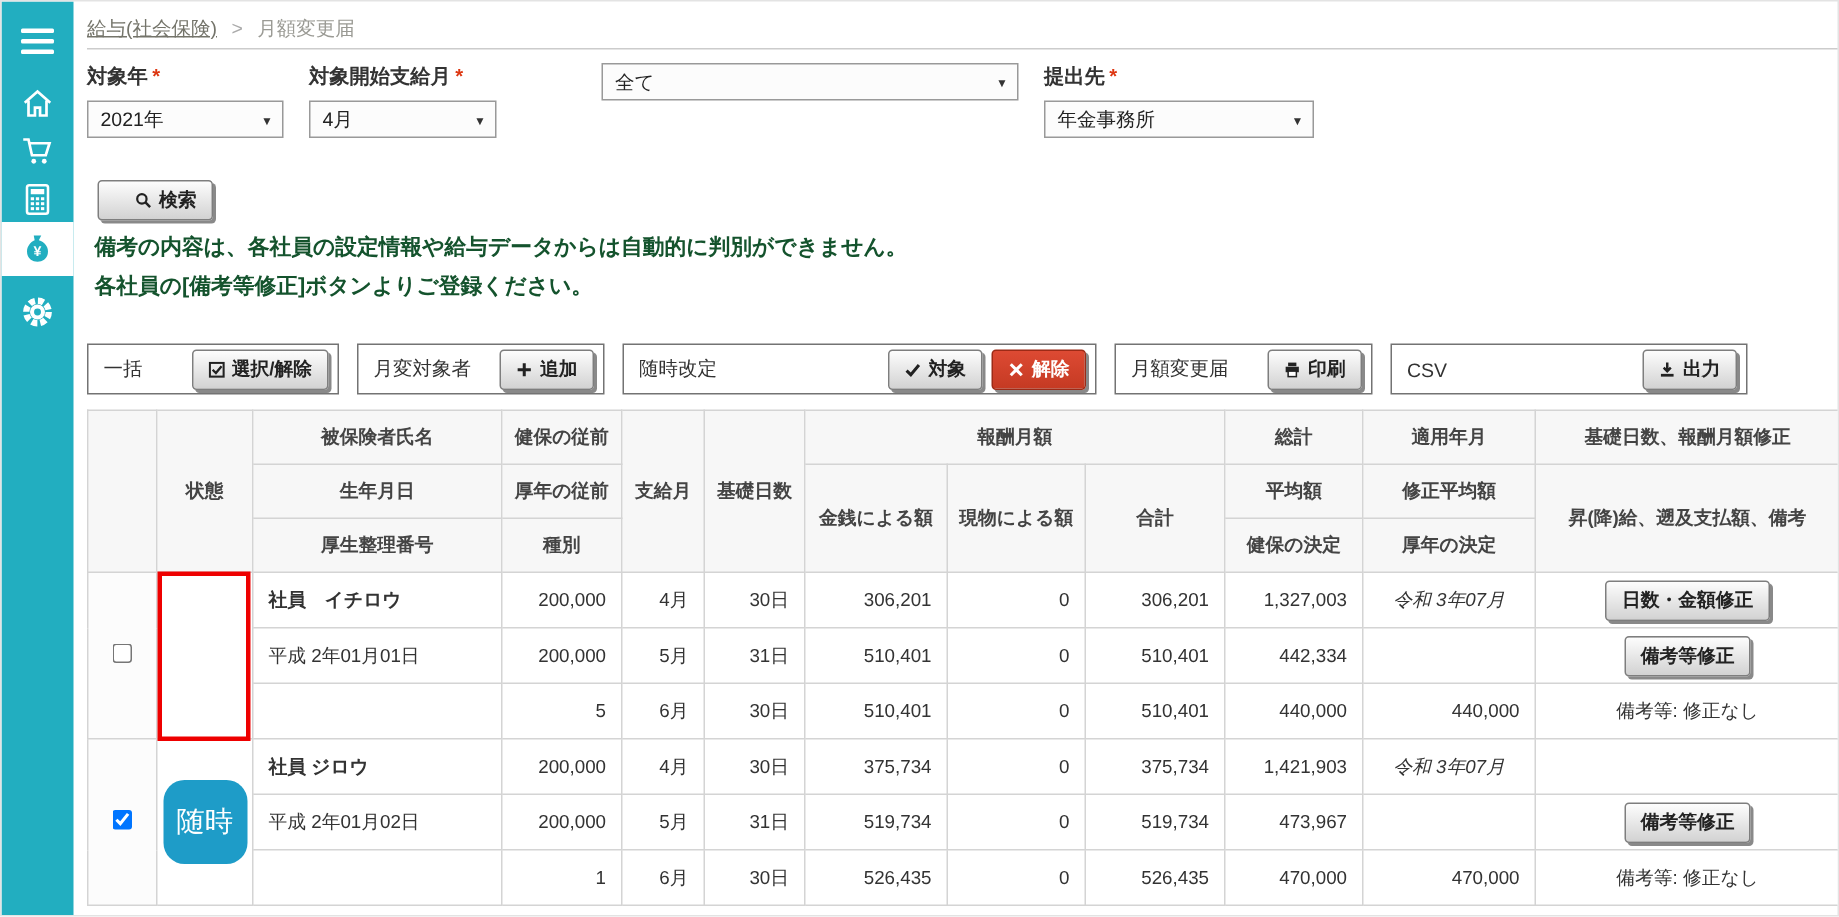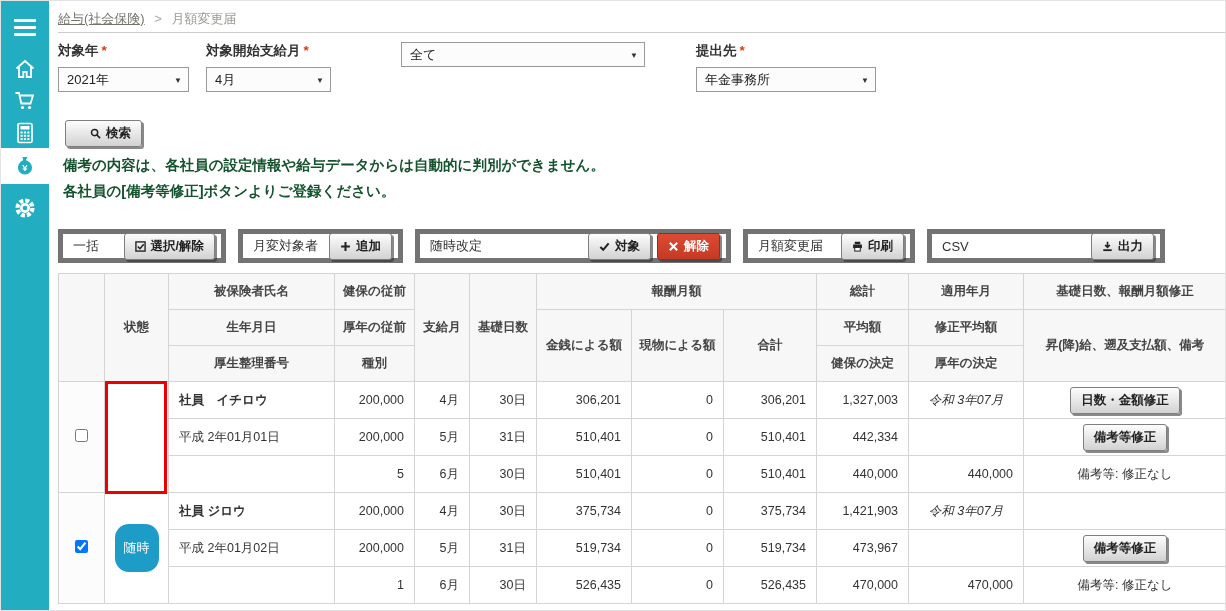--- a/index.html
+++ b/index.html
@@ -35,39 +35,39 @@
          padding:4px 10px; cursor:pointer; box-shadow:2px 2px 0 rgba(40,40,40,0.55); }
   .btn svg { width:11px; height:11px; flex:0 0 auto; }
   .btn.danger { background:linear-gradient(#dd4a33,#c53a23); color:#fff; border-color:#9c2a16; }
 
   .search-btn { position:absolute; left:64px; top:119px;padding-left:24px; }
 
   .warning { position:absolute; left:62px; top:151px; font-size:14.5px; font-weight:bold; color:#14532d; line-height:26px; }
 
   
   .toolbar { position:absolute; left:57px; top:228px; display:flex; gap:12px; }
-  .tgroup { height:34px; border:5px solid #737373; background:#fff; display:flex; align-items:center;
+  .tgroup { height:34px; border:1px solid #737373; background:#fff; display:flex; align-items:center;
             justify-content:space-between; padding:0 6px 0 10px; }
   .tlabel { font-size:13px; color:#333; }
   .tbtns { display:flex; gap:6px; }
 
   
   table.grid { position:absolute; left:57px; top:272px; width:1168px; border-collapse:collapse; table-layout:fixed; }
   .grid th, .grid td { border:1px solid #d4d4d4; font-size:12.5px; color:#333; overflow:hidden; white-space:nowrap; }
   .grid thead th { background:#f7f7f7; font-weight:bold; color:#444; height:36px; text-align:center; padding:0 4px; }
   .grid tbody td { height:37px; background:#fff; padding:0 10px; }
   td.c-check { text-align:center; background:#fcfcfc !important; padding:0 !important; }
   td.c-check input { width:13px; height:13px; cursor:pointer; }
   td.c-status { text-align:center; padding:0 !important; }
   td.c-name { text-align:left; }
   td.emp-name { font-weight:bold; }
   td.num { text-align:right; }
   td.left { text-align:center;font-style:italic; }
   td.c-action { text-align:center; }
-  .badge { display:inline-block; background:#1e9cc8; color:#fff; font-size:13px; border-radius:14px; padding:15px 9px; }
+  .badge { display:inline-block; background:#1e9cc8; color:#fff; font-size:19px; border-radius:14px; padding:15px 9px; }
 
   .annotation-box { position:absolute; left:104px; top:380px; width:62px; height:113px; border:3px solid #ee0000; pointer-events:none; }
 </style>
 </head>
 <body>
 
 <div class="page">
 
   <div class="sidebar">
     <div class="sb-item hamburger" style="top:10px">
@@ -135,21 +135,21 @@
     </div>
   </div>
   <div class="filter" style="left:205px">
     <div class="flabel"><span>対象開始支給月</span><span class="req">*</span></div>
     <div class="select" style="width:125px">
       <span>4月</span>
       <span class="caret">▼</span>
     </div>
   </div>
   <div class="filter" style="left:400px">
-    <div class="select" style="width:244px">
+    <div class="select" style="width:278px">
       <span>全て</span>
       <span class="caret">▼</span>
     </div>
   </div>
   <div class="filter" style="left:695px">
     <div class="flabel"><span>提出先</span><span class="req">*</span></div>
     <div class="select" style="width:180px">
       <span>年金事務所</span>
       <span class="caret">▼</span>
     </div>

